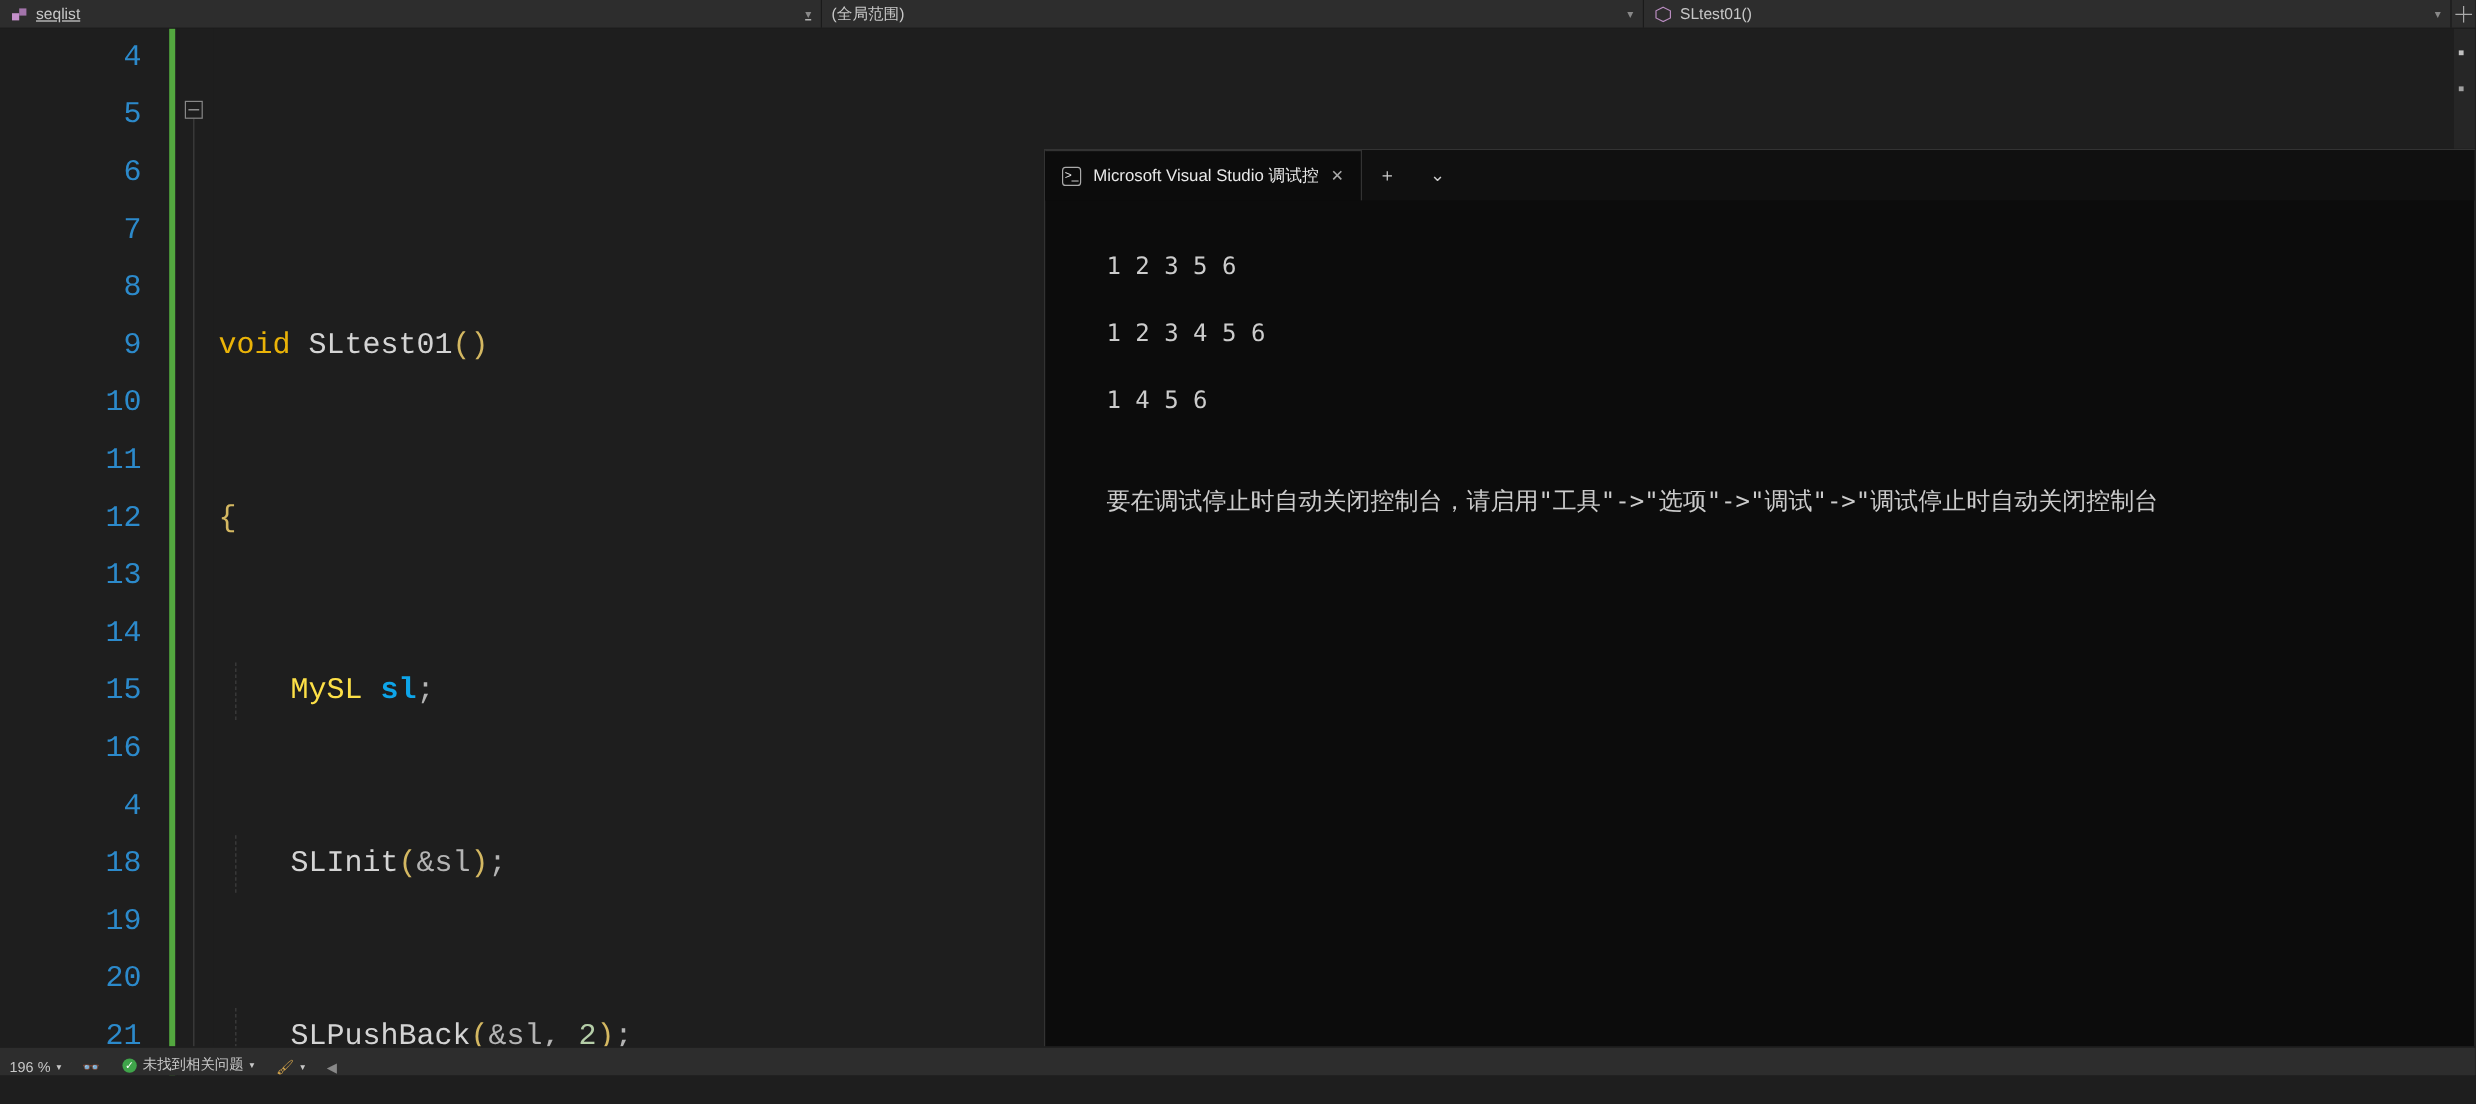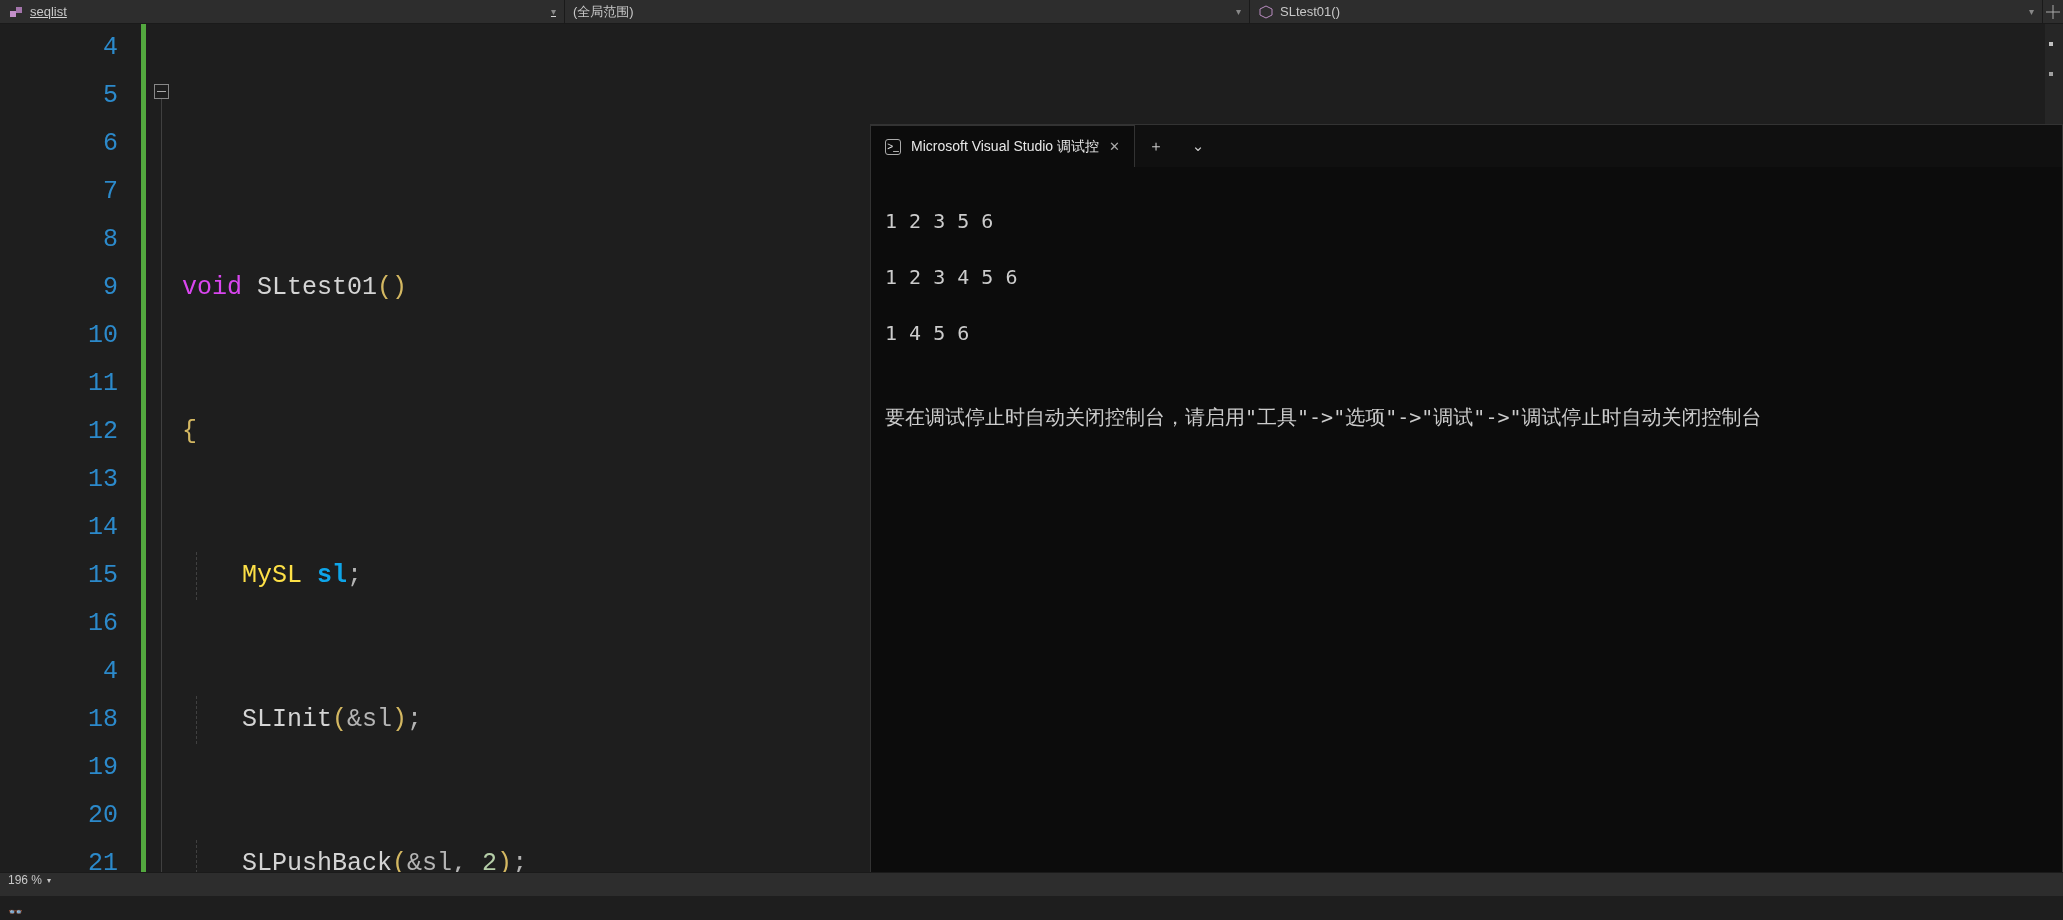--- a/index.html
+++ b/index.html
@@ -15,21 +15,21 @@
 .top-bar {
   height: 24px;
   background: #2d2d2d;
   display: flex;
   align-items: center;
   border-bottom: 1px solid #1a1a1a;
   font-family: 'Segoe UI', sans-serif;
   font-size: 13px;
 }
 .top-bar .dd { display: flex; align-items: center; padding: 0 8px; height: 100%; border-right: 1px solid #1a1a1a; }
-.top-bar .dd1 { width: 565px; text-decoration: underline; }
+.top-bar .dd1 { width: 685px; text-decoration: underline; }
 .top-bar .dd2 { width: 685px; }
 .top-bar .dd3 { flex: 1; }
 .top-bar .icon-box { width: 16px; height: 16px; margin-right: 6px; display: inline-flex; align-items: center; justify-content: center; }
 .top-bar .label { color: #c8c8c8; }
 .top-bar .arrow { margin-left: auto; color: #888; font-size: 10px; }
 .top-bar .split-icon { width: 20px; display:flex; align-items:center; justify-content:center; color:#aaa; }
 
 .main { position: relative; height: 872px; }
 .editor {
   position: absolute; left: 0; top: 0; width: 100%; height: 100%;
@@ -49,21 +49,21 @@
   border: 1px solid #888; background: #1e1e1e; display:flex; align-items:center; justify-content:center;
 }
 .fold-box .minus { width: 9px; height: 1px; background: #aaa; }
 .vline { position:absolute; left:13px; top:75px; bottom:0; width:1px; background:#404040; }
 .code {
   flex: 1; font-size: 25px; line-height: 48px; white-space: pre;
   position: relative;
 }
 .code .line { height: 48px; padding-left: 4px; position: relative; }
 .indent-guide { position:absolute; left:0; top:0; bottom:0; width:1px; border-left:1px dashed #404040; }
-.kw { color: #d946ef; }
+.kw { color: #eab308; }
 .fn { color: #d4d4d4; }
 .id { color: #0ea5e9; font-weight: bold; }
 .typ { color: #fde047; }
 .punc { color: #b4b4b4; }
 .num { color: #b5cea8; }
 .br { color: #d4b862; }
 
 .scrollmap { position:absolute; right:0; top:0; width:18px; height:100%; background:#262626; }
 .scrollmap .m1 { position:absolute; left:4px; top:18px; width:4px; height:4px; background:#c0c0c0; }
 .scrollmap .m2 { position:absolute; left:4px; top:48px; width:4px; height:4px; background:#a0a0a0; }
@@ -85,30 +85,29 @@
   color: #e8e8e8;
 }
 .term-tab .tab-icon { width:16px; height:16px; border:1px solid #aaa; border-radius:3px; display:flex; align-items:center; justify-content:center; font-size:10px; }
 .term-tab .close-x { color:#aaa; font-size:13px; }
 .term-ctl { width:42px; height:42px; display:flex; align-items:center; justify-content:center; color:#ccc; font-size:15px; }
 .term-body {
   flex:1; padding: 12px 14px; color:#cccccc; font-size:20px; line-height:28px;
   white-space: pre-wrap; font-family: 'NSimSun','SimSun',Consolas,monospace;
   overflow: hidden;
 }
-.term-body .out-line { white-space: pre; }
+.term-body .out-line { white-space: pre; margin-left: 37px; }
 .term-cursor { display:inline-block; width:1px; height:22px; background:#ccc; vertical-align:middle; }
 
 
 .status {
   position: absolute; left:0; bottom:0; height:24px; width:100%;
   background: #2d2d2d; color:#c8c8c8; font-family:'Segoe UI',sans-serif; font-size:12px;
-  display:flex; align-items:flex-start; gap:18px; padding:0 8px;
+  display:flex; align-items:flex-end; gap:18px; padding:0 8px;
   border-top:1px solid #1a1a1a;
-  flex-direction:column;
 }
 .status .item { display:flex; align-items:center; gap:5px; }
 .status .ok-circle { width:12px; height:12px; border-radius:50%; background:#3fa44a; display:inline-flex; align-items:center; justify-content:center; }
 .status .ok-circle::after { content:'✓'; color:#fff; font-size:9px; }
 .status .brush { color:#d1a24a; }
 .status .nav { color:#888; font-size:11px; }
 .status .glasses { color:#a0a0ff; }
 </style>
 </head>
 <body>

